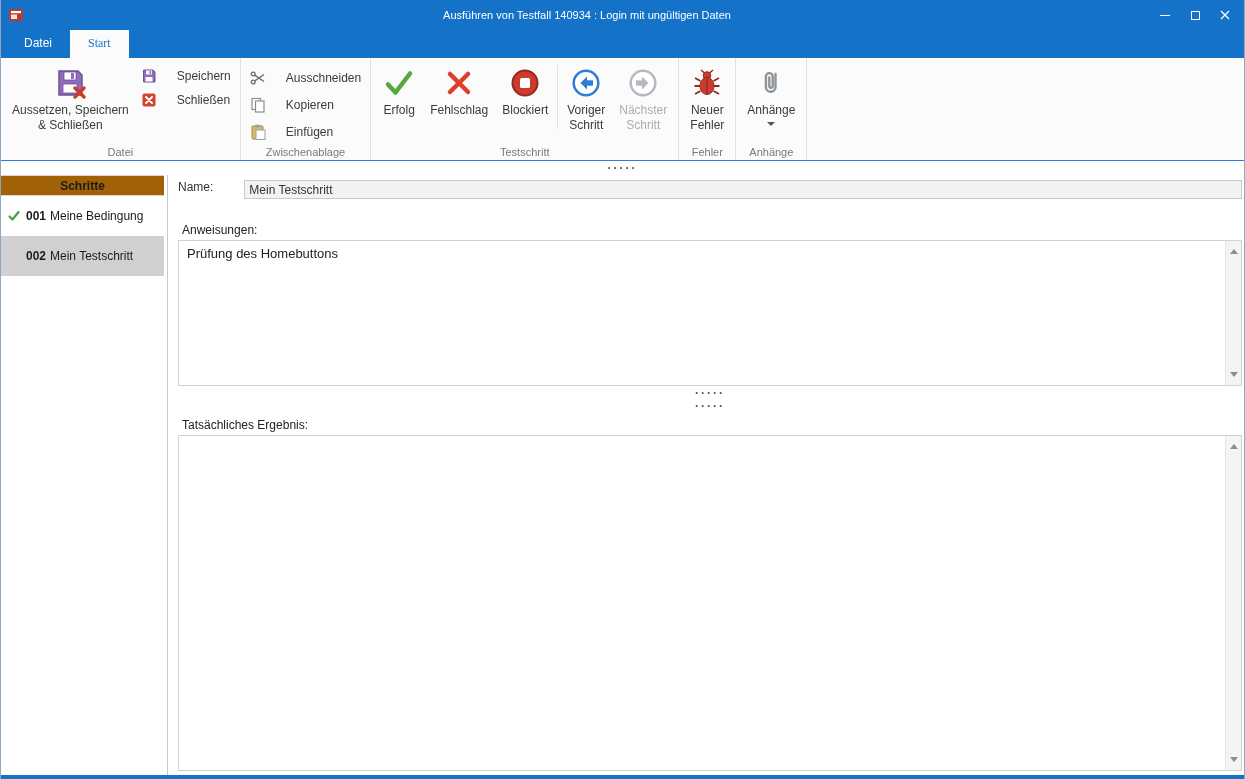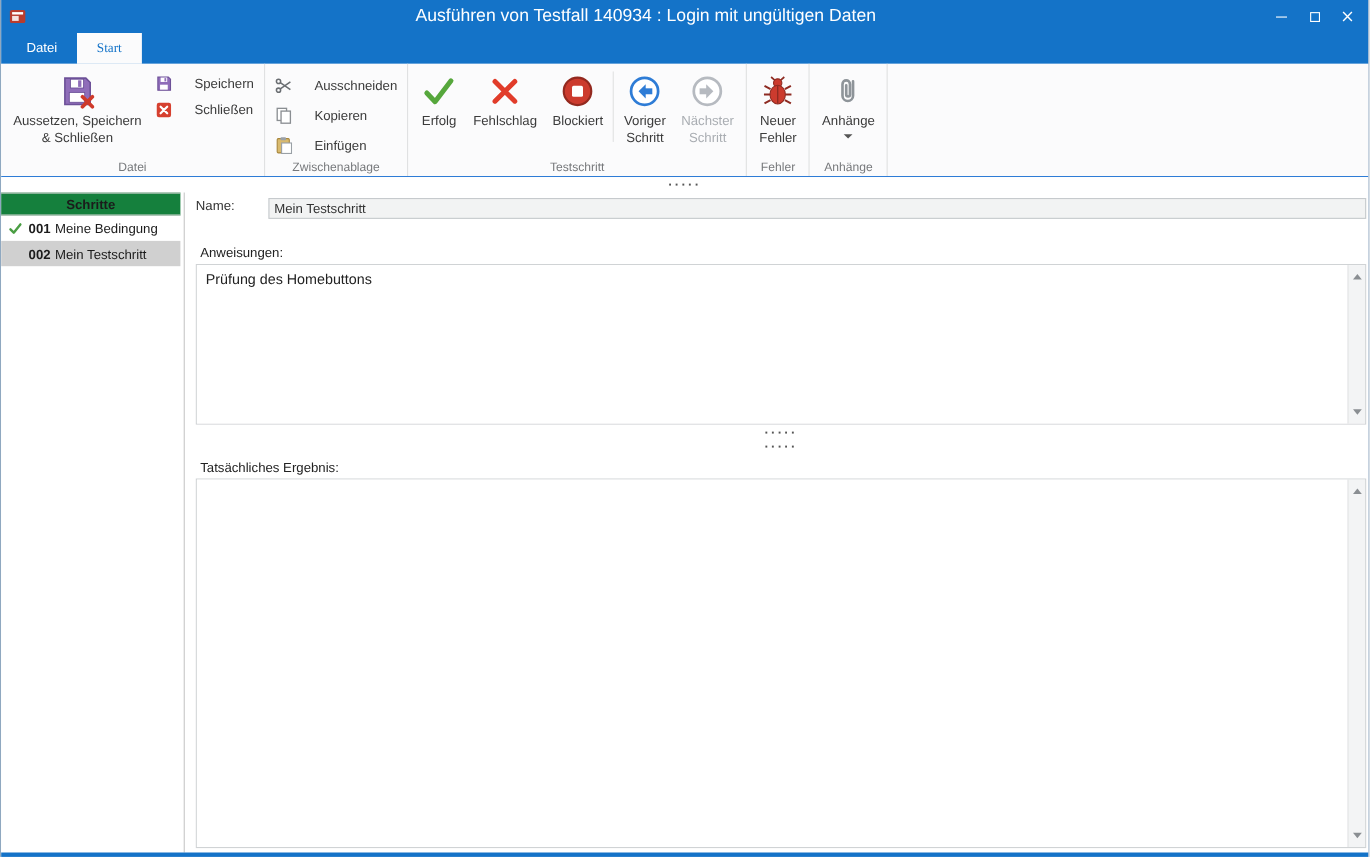--- a/index.html
+++ b/index.html
@@ -5,21 +5,21 @@
   * { box-sizing: border-box; }
   body { margin:0; background:#cfd6dd; font-family:"Liberation Sans", sans-serif; }
   .window {
     width:1245px; height:779px; background:#fff; display:flex; flex-direction:column;
     border-left:1px solid #8fa8c0; border-right:1px solid #8fa8c0; overflow:hidden;
     font-size:12px; color:#333;
   }
   
   .titlebar { height:30px; background:#1473c8; display:flex; align-items:center; flex:0 0 auto; }
   .app-icon { width:16px; height:16px; margin-left:7px; flex:0 0 auto; }
-  .title { flex:1; text-align:center; color:#fff; font-size:16px; }
+  .title { flex:1; text-align:center; color:#fff; font-size:11px; }
   .win-controls { display:flex; margin-right:4px; }
   .win-btn { width:30px; height:30px; display:flex; align-items:center; justify-content:center; cursor:default; }
   .min-glyph { width:10px; height:1px; background:#fff; }
   .max-glyph { width:9px; height:9px; border:1px solid #fff; }
   
   .tabstrip { height:28px; background:#1473c8; display:flex; align-items:stretch; padding-left:5px; flex:0 0 auto; }
   .tab { padding:6px 18px 0 18px; color:#fff; font-size:12px; }
   .tab.active { background:#fbfbfc; color:#1473c8;font-family:Liberation Serif, serif; }
   
   .ribbon { height:103px; background:#fbfbfc; display:flex; align-items:stretch; border-bottom:1px solid #2e7cd6; flex:0 0 auto; }
@@ -45,22 +45,22 @@
   .combo input { flex:1; border:0; outline:0; padding:0 3px; font:12px "Liberation Sans", sans-serif; min-width:0; }
   .combo .drop { width:17px; background:#f0f1f2; border-left:1px solid #c6cacd; display:flex; align-items:center; justify-content:center; }
   .combo .drop .tri { width:0; height:0; border:4px solid transparent; border-top:4px solid #666; margin-top:4px; }
   .caret-bar { width:1px; height:13px; background:#222; margin:3px 0 0 2px; }
   .duration-field { width:97px; height:21px; border:1px solid #aeb4ba; text-align:center; font:12px "Liberation Sans", sans-serif; outline:0; margin-left:8px; }
   .stop-btn { margin-left:14px; height:23px; padding:0 13px; background:#e7e8ea; border:1px solid #b9bdc0; font:12px "Liberation Sans", sans-serif; color:#333; cursor:default; }
   .sp16 { width:16px; } .sp100 { width:100px; }
   
   .content { flex:1; display:flex; min-height:0; background:#fff; }
   .steps-panel { width:163px; flex:0 0 auto; display:flex; flex-direction:column; }
-  .steps-header { height:21px; background:#15803d; border-top:1px solid #d5d5d5; border-bottom:1px solid #d5d5d5; display:flex; align-items:center; justify-content:center; font-weight:bold; color:#1b1b1b; }
-  .step-item { height:23px; display:flex; align-items:center; padding-left:6px; gap:4px; cursor:default; }
+  .steps-header { height:21px; background:#a16207; border-top:1px solid #d5d5d5; border-bottom:1px solid #d5d5d5; display:flex; align-items:center; justify-content:center; font-weight:bold; color:#1b1b1b; }
+  .step-item { height:40px; display:flex; align-items:center; padding-left:6px; gap:4px; cursor:default; }
   .step-item.selected { background:#d0d0d0; }
   .step-ic { width:15px; height:14px; flex:0 0 auto; }
   .step-num { font-weight:bold; color:#1b1b1b; }
   .step-label { color:#1b1b1b; }
   .vsep { width:1px; background:#c8c8c8; margin-left:3px; cursor:col-resize; }
   
   .main-form { flex:1; display:flex; flex-direction:column; padding:5px 2px 4px 10px; min-width:0; }
   .name-row { display:flex; align-items:flex-start; height:20px; margin-bottom:20px; flex:0 0 auto;gap:24px; }
   .name-row label { margin-right:7px; }
   .name-input { flex:1; height:19px; background:#f2f3f3; border:1px solid #c6cacd; padding:0 4px; font:12px "Liberation Sans", sans-serif; color:#333; outline:0; }

